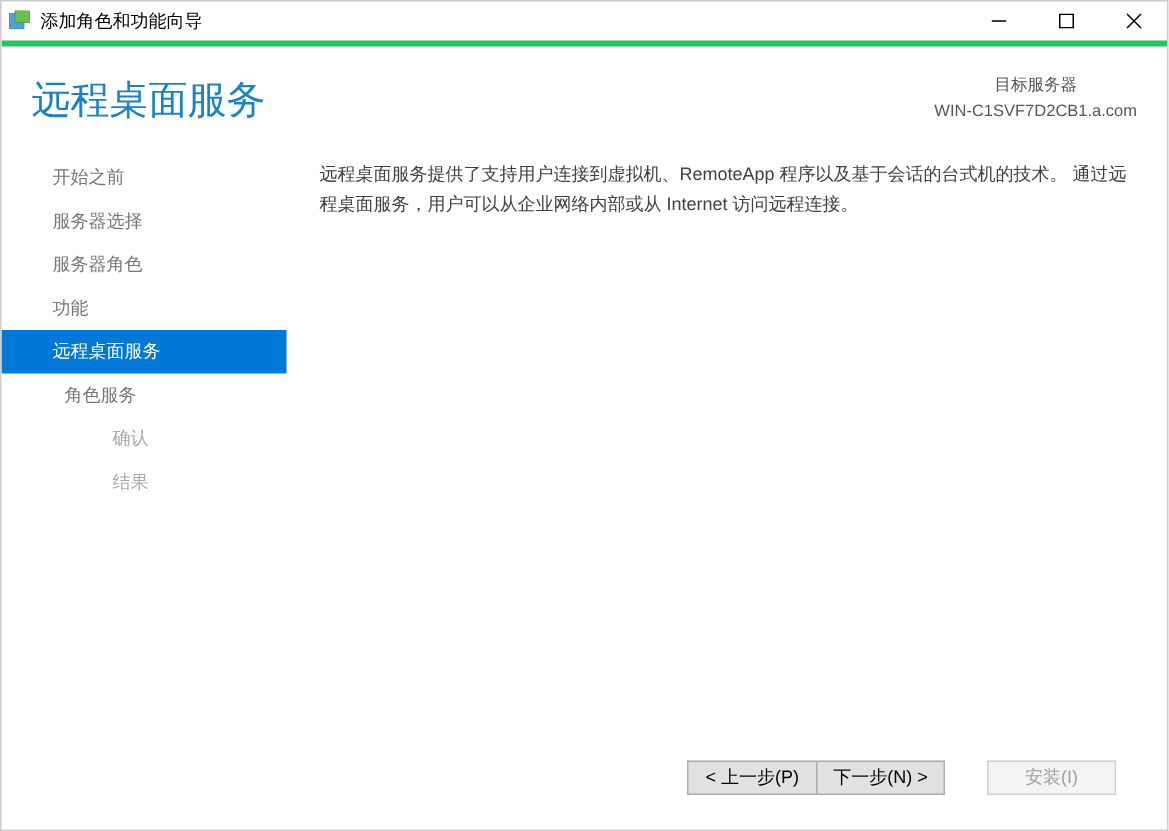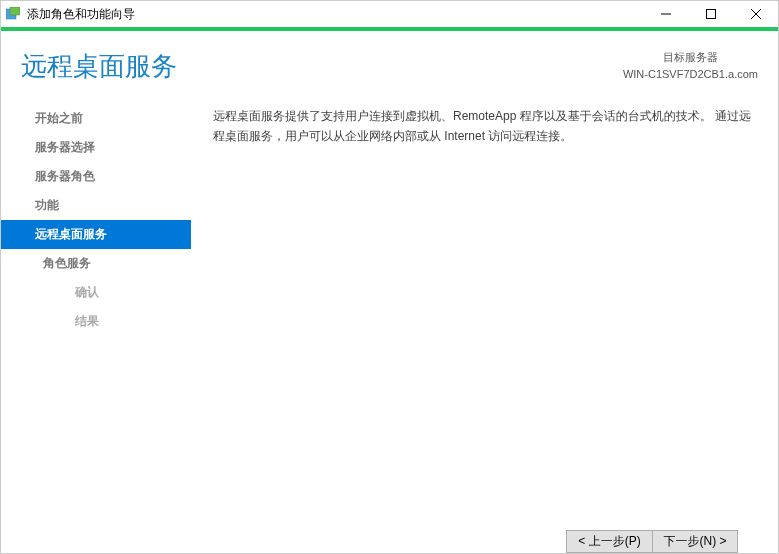--- a/index.html
+++ b/index.html
@@ -64,21 +64,20 @@
       color: #555;
       line-height: 1.5;
     }
     .main {
       display: flex;
       height: calc(100% - 30px - 80px - 48px);
     }
     .sidebar {
       width: 190px;
       padding-top: 10px;
-      font-weight: bold;
     }
     .sidebar-item {
       padding: 6px 10px 6px 34px;
       font-size: 12px;
       color: #777;
       cursor: default;
     }
     .sidebar-item.clickable {
       cursor: pointer;
     }
@@ -100,23 +99,23 @@
       color: #404040;
       line-height: 1.7;
     }
     .footer {
       position: absolute;
       bottom: 0;
       left: 0;
       right: 0;
       height: 46px;
       display: flex;
-      align-items: flex-end;
+      align-items: flex-start;
       justify-content: flex-end;
-      padding-right: 18px;
+      padding-right: 34px;
       gap: 6px;
     }
     .btn {
       min-width: 86px;
       height: 23px;
       font-size: 12px;
       border: 1px solid #adadad;
       background: #e1e1e1;
       cursor: pointer;
       padding: 0 10px;
@@ -192,13 +191,14 @@
     <div>远程桌面服务提供了支持用户连接到虚拟机、RemoteApp 程序以及基于会话的台式机的技术。 通过远程桌面服务，用户可以从企业网络内部或从 Internet 访问远程连接。</div>
   </div>
 </div>
 
 <div class="footer">
   <div class="btn-group">
     <button class="btn">&lt; 上一步(P)</button>
     <button class="btn">下一步(N) &gt;</button>
   </div>
   <div class="spacer"></div>
+  <button class="btn" disabled="">安装(I)</button>
 </div>
 
 </body></html>

